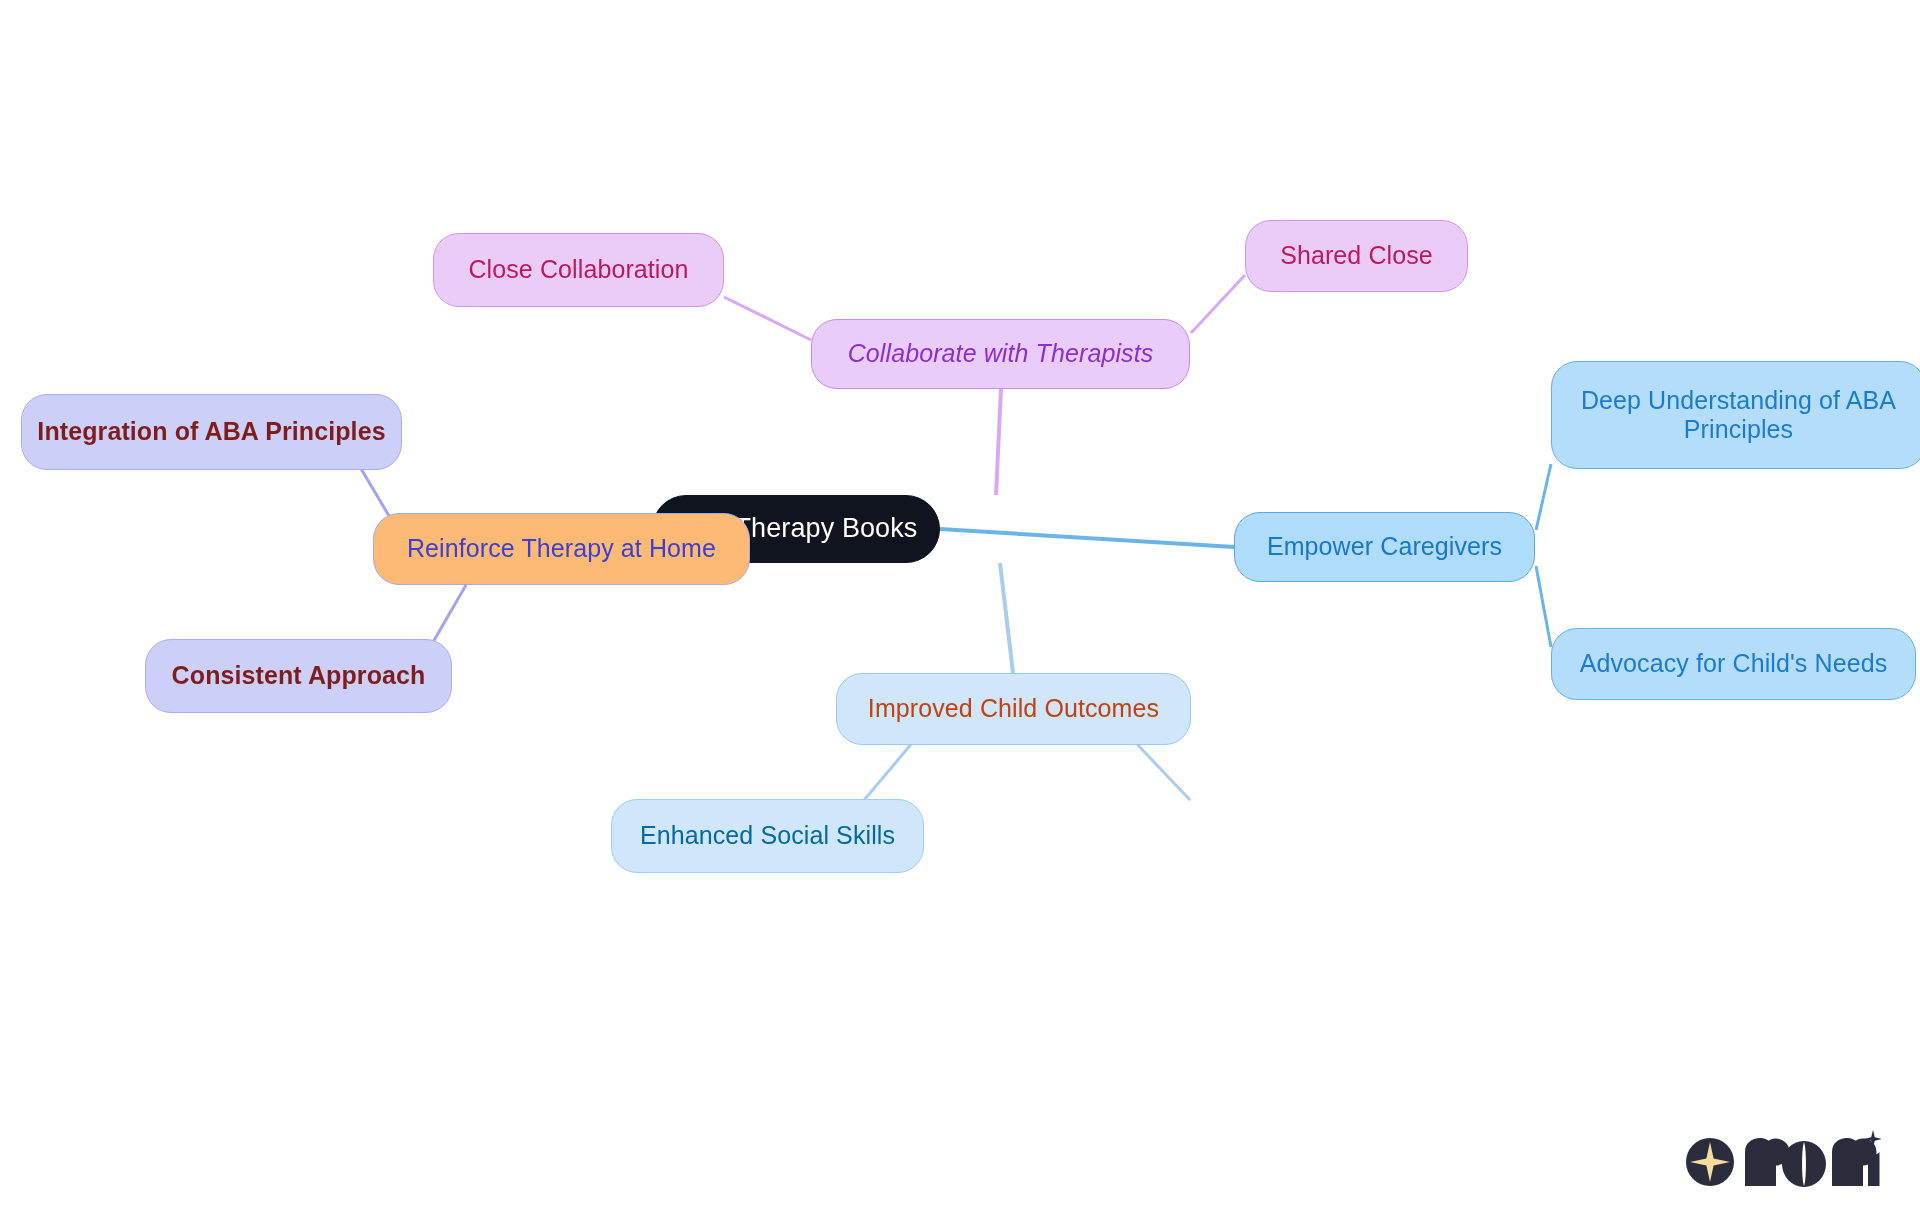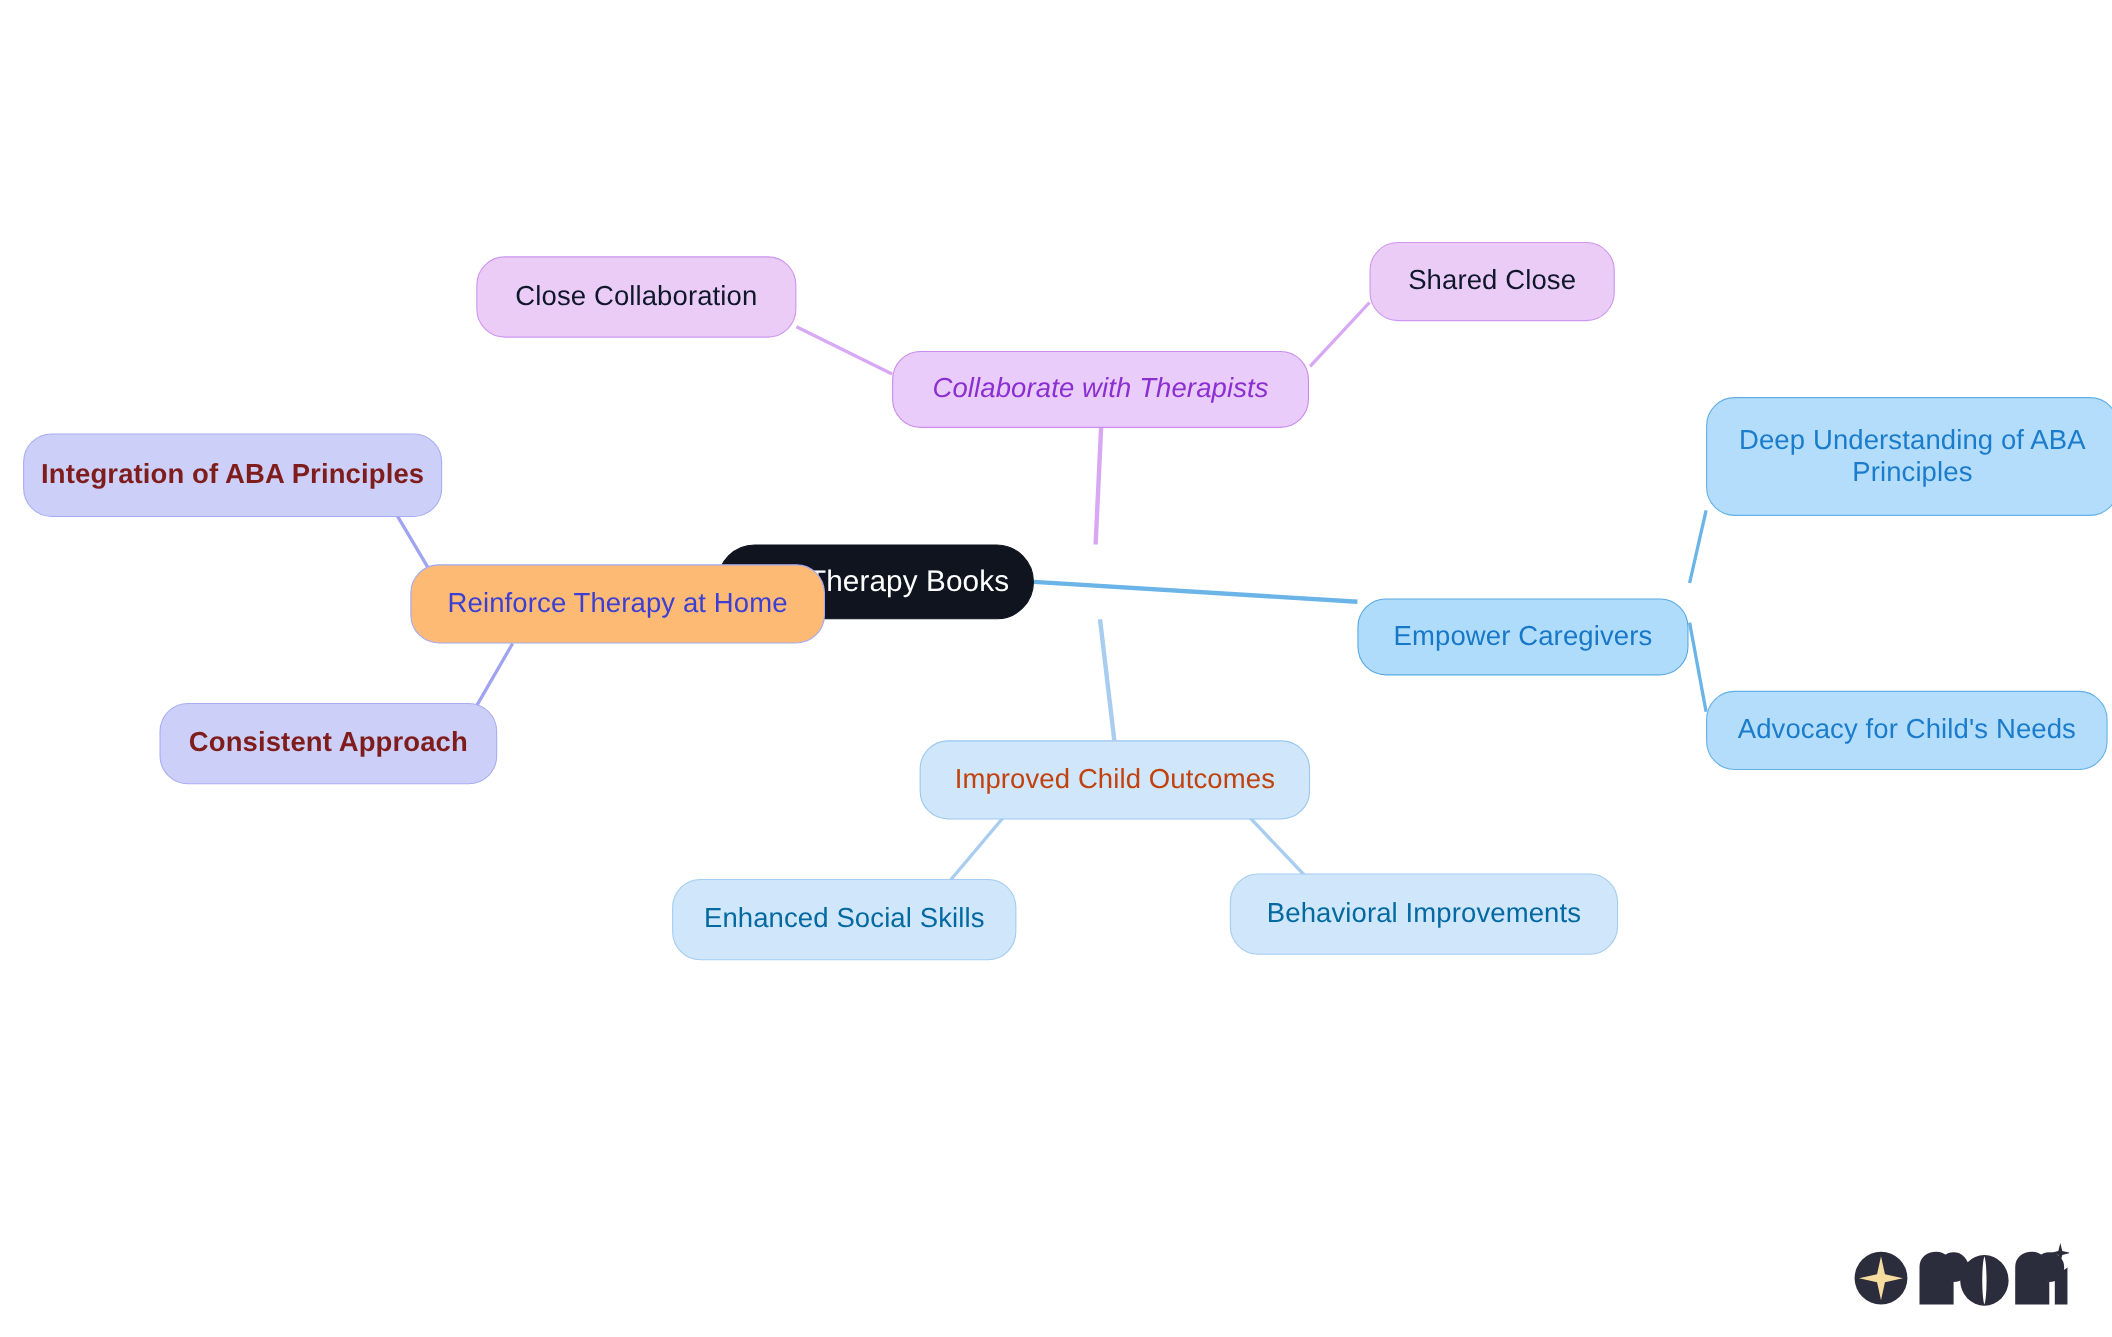--- a/index.html
+++ b/index.html
@@ -49,28 +49,28 @@
     font-size: 27px;
     border-radius: 42px;
   }
   .node.branch, .node.leaf {
     border-radius: 26px;
     font-size: 25px;
   }
 
   
   .c-purple-branch { background:#e9ccfa; border-color:#c98bec; color:#8b2fd0; }
-  .c-purple-leaf   { background:#ebccf7; border-color:#ce96ee; color:#0f172a; }
+  .c-purple-leaf   { background:#ebccf7; border-color:#ce96ee; color:#be185d; }
 
   
   .c-peri-branch { background:#fdba74; border-color:#a3a9f2; color:#3b3fd4; }
   .c-peri-leaf   { background:#ccd0f9; border-color:#a8adf3; color:#7f1d1d;font-weight:bold; }
 
   
-  .c-blue-branch { background:#b0dcfb; border-color:#58a9e2; color:#1878c8;margin-top:32px; }
+  .c-blue-branch { background:#b0dcfb; border-color:#58a9e2; color:#1878c8; }
   .c-blue-leaf   { background:#b3ddfb; border-color:#63b0e6; color:#1b7ccb; }
 
   
   .c-lblue-branch { background:#cfe6fb; border-color:#9cc8ef; color:#c2410c; }
   .c-lblue-leaf   { background:#cfe6fb; border-color:#a3cdf1; color:#0369a1; }
 
   
   #logo {
     position: absolute;
     display: flex;
@@ -127,23 +127,20 @@
   <div class="node leaf c-blue-leaf" style="left:1551px; top:628px; width:365px; height:72px;">
     <span>Advocacy for Child's Needs</span>
   </div>
 
   <div class="node branch c-lblue-branch" style="left:836px; top:673px; width:355px; height:72px;">
     <span>Improved Child Outcomes</span>
   </div>
   <div class="node leaf c-lblue-leaf" style="left:611px; top:799px; width:313px; height:74px;">
     <span>Enhanced Social Skills</span>
   </div>
-  <div class="node leaf c-lblue-leaf" style="left:1118px; top:794px; width:353px; height:74px;">
-    <span>Behavioral Improvements</span>
-  </div>
 
   <div class="node branch c-peri-branch" style="left:373px; top:513px; width:377px; height:72px;">
     <span>Reinforce Therapy at Home</span>
   </div>
   <div class="node leaf c-peri-leaf" style="left:21px; top:394px; width:381px; height:76px;">
     <span>Integration of ABA Principles</span>
   </div>
   <div class="node leaf c-peri-leaf" style="left:145px; top:639px; width:307px; height:74px;">
     <span>Consistent Approach</span>
   </div>

